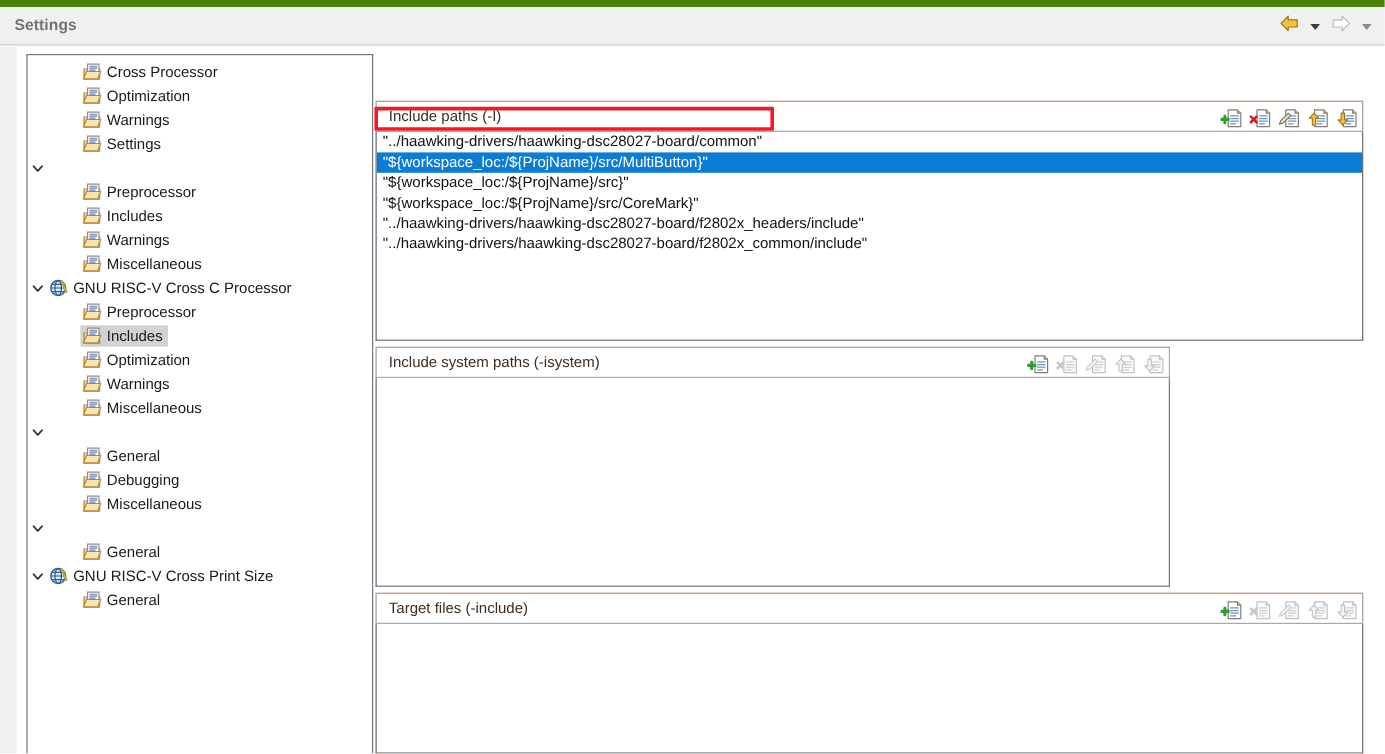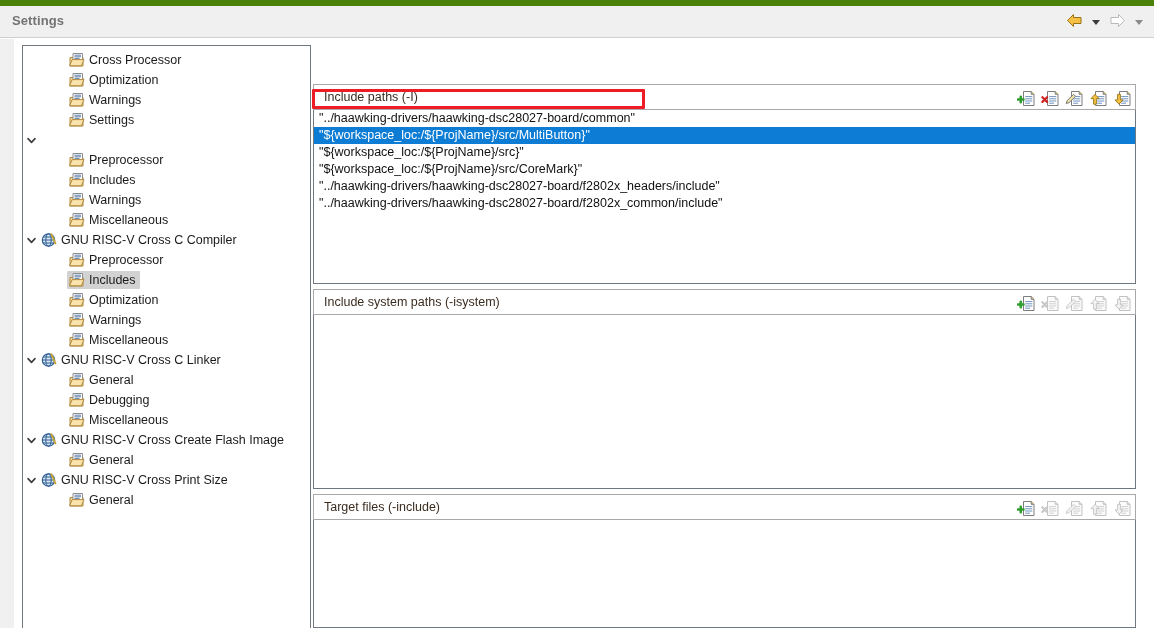--- a/index.html
+++ b/index.html
@@ -351,21 +351,21 @@
                 <path d="M2 3.6 L5.5 7.4 L9 3.6" fill="none" stroke="#3c3c3c" stroke-width="1.6" stroke-linecap="round" stroke-linejoin="round"></path>
               </svg>
             </span>
             <span class="tree-label-wrap">
               <span class="tree-icon"><svg width="17" height="16" viewBox="0 0 17 16">
                   <circle cx="8.5" cy="8" r="6.2" fill="#dbeaf6" stroke="#2f5c92" stroke-width="1.2"></circle>
                   <ellipse cx="8.5" cy="8" rx="2.7" ry="6.2" fill="none" stroke="#2f5c92" stroke-width="1"></ellipse>
                   <path d="M2.4 8 L14.6 8 M3.3 5 L13.7 5 M3.3 11 L13.7 11" stroke="#2f5c92" stroke-width="1"></path>
                   <path d="M11.5 2.3 L15.4 11.3" stroke="#c7a33a" stroke-width="2" stroke-linecap="round"></path>
                 </svg></span>
-              <span class="tree-text">GNU RISC-V Cross C Compiler</span>
+              <span class="tree-text">GNU RISC-V Cross C Processor</span>
             </span>
           </div>
           <div class="tree-row">
             <span style="display:inline-block;width:16px;flex:0 0 16px;"></span>
             <span style="display:inline-block;width:28px;flex:0 0 28px;"></span>
             <span class="tree-label-wrap">
               <span class="tree-icon"><svg width="17" height="16" viewBox="0 0 17 16">
                   <path d="M2 5.5 L2 14 L15 14 L15 5.5 Z" fill="#f6d9a0" stroke="#b08a3c" stroke-width="1"></path>
                   <path d="M5 1.5 L14.5 1.5 L14.5 9 L5 9 Z" fill="#ffffff" stroke="#8d8d8d" stroke-width="1"></path>
                   <path d="M6.5 3.2 L13 3.2 M6.5 4.8 L13 4.8 M6.5 6.4 L11.5 6.4" stroke="#5f7fa8" stroke-width="1"></path>
@@ -425,29 +425,20 @@
                 </svg></span>
               <span class="tree-text">Miscellaneous</span>
             </span>
           </div>
           <div class="tree-row">
             <span class="twisty">
               <svg width="11" height="11" viewBox="0 0 11 11">
                 <path d="M2 3.6 L5.5 7.4 L9 3.6" fill="none" stroke="#3c3c3c" stroke-width="1.6" stroke-linecap="round" stroke-linejoin="round"></path>
               </svg>
             </span>
-            <span class="tree-label-wrap">
-              <span class="tree-icon"><svg width="17" height="16" viewBox="0 0 17 16">
-                  <circle cx="8.5" cy="8" r="6.2" fill="#dbeaf6" stroke="#2f5c92" stroke-width="1.2"></circle>
-                  <ellipse cx="8.5" cy="8" rx="2.7" ry="6.2" fill="none" stroke="#2f5c92" stroke-width="1"></ellipse>
-                  <path d="M2.4 8 L14.6 8 M3.3 5 L13.7 5 M3.3 11 L13.7 11" stroke="#2f5c92" stroke-width="1"></path>
-                  <path d="M11.5 2.3 L15.4 11.3" stroke="#c7a33a" stroke-width="2" stroke-linecap="round"></path>
-                </svg></span>
-              <span class="tree-text">GNU RISC-V Cross C Linker</span>
-            </span>
           </div>
           <div class="tree-row">
             <span style="display:inline-block;width:16px;flex:0 0 16px;"></span>
             <span style="display:inline-block;width:28px;flex:0 0 28px;"></span>
             <span class="tree-label-wrap">
               <span class="tree-icon"><svg width="17" height="16" viewBox="0 0 17 16">
                   <path d="M2 5.5 L2 14 L15 14 L15 5.5 Z" fill="#f6d9a0" stroke="#b08a3c" stroke-width="1"></path>
                   <path d="M5 1.5 L14.5 1.5 L14.5 9 L5 9 Z" fill="#ffffff" stroke="#8d8d8d" stroke-width="1"></path>
                   <path d="M6.5 3.2 L13 3.2 M6.5 4.8 L13 4.8 M6.5 6.4 L11.5 6.4" stroke="#5f7fa8" stroke-width="1"></path>
                   <path d="M1.5 13.8 L4.2 7.6 L16 7.6 L13.3 13.8 Z" fill="#fbe3ad" stroke="#b08a3c" stroke-width="1" stroke-linejoin="round"></path>
@@ -479,29 +470,20 @@
                   <path d="M1.5 13.8 L4.2 7.6 L16 7.6 L13.3 13.8 Z" fill="#fbe3ad" stroke="#b08a3c" stroke-width="1" stroke-linejoin="round"></path>
                 </svg></span>
               <span class="tree-text">Miscellaneous</span>
             </span>
           </div>
           <div class="tree-row">
             <span class="twisty">
               <svg width="11" height="11" viewBox="0 0 11 11">
                 <path d="M2 3.6 L5.5 7.4 L9 3.6" fill="none" stroke="#3c3c3c" stroke-width="1.6" stroke-linecap="round" stroke-linejoin="round"></path>
               </svg>
-            </span>
-            <span class="tree-label-wrap">
-              <span class="tree-icon"><svg width="17" height="16" viewBox="0 0 17 16">
-                  <circle cx="8.5" cy="8" r="6.2" fill="#dbeaf6" stroke="#2f5c92" stroke-width="1.2"></circle>
-                  <ellipse cx="8.5" cy="8" rx="2.7" ry="6.2" fill="none" stroke="#2f5c92" stroke-width="1"></ellipse>
-                  <path d="M2.4 8 L14.6 8 M3.3 5 L13.7 5 M3.3 11 L13.7 11" stroke="#2f5c92" stroke-width="1"></path>
-                  <path d="M11.5 2.3 L15.4 11.3" stroke="#c7a33a" stroke-width="2" stroke-linecap="round"></path>
-                </svg></span>
-              <span class="tree-text">GNU RISC-V Cross Create Flash Image</span>
             </span>
           </div>
           <div class="tree-row">
             <span style="display:inline-block;width:16px;flex:0 0 16px;"></span>
             <span style="display:inline-block;width:28px;flex:0 0 28px;"></span>
             <span class="tree-label-wrap">
               <span class="tree-icon"><svg width="17" height="16" viewBox="0 0 17 16">
                   <path d="M2 5.5 L2 14 L15 14 L15 5.5 Z" fill="#f6d9a0" stroke="#b08a3c" stroke-width="1"></path>
                   <path d="M5 1.5 L14.5 1.5 L14.5 9 L5 9 Z" fill="#ffffff" stroke="#8d8d8d" stroke-width="1"></path>
                   <path d="M6.5 3.2 L13 3.2 M6.5 4.8 L13 4.8 M6.5 6.4 L11.5 6.4" stroke="#5f7fa8" stroke-width="1"></path>
@@ -601,21 +583,21 @@
           </div>
           <div class="group-list" style="height: 174px;">
             <div class="path-row">"../haawking-drivers/haawking-dsc28027-board/common"</div>
             <div class="path-row selected">"${workspace_loc:/${ProjName}/src/MultiButton}"</div>
             <div class="path-row">"${workspace_loc:/${ProjName}/src}"</div>
             <div class="path-row">"${workspace_loc:/${ProjName}/src/CoreMark}"</div>
             <div class="path-row">"../haawking-drivers/haawking-dsc28027-board/f2802x_headers/include"</div>
             <div class="path-row">"../haawking-drivers/haawking-dsc28027-board/f2802x_common/include"</div>
           </div>
         </div>
-        <div class="group" style="left: 313px; top: 250px; width: 823px; height: 200px;">
+        <div class="group" style="left: 313px; top: 250px; width: 662px; height: 200px;">
           <div class="group-header">
             <span class="group-title">Include system paths (-isystem)</span>
             <div class="group-toolbar">
               <div class="tb-btn" title="Add">
                 <svg width="19" height="17" viewBox="0 0 19 17">
                   <path d="M6.5 1.5 L14.2 1.5 L17 4.3 L17 15.5 L6.5 15.5 Z" fill="#ffffff" stroke="#7d7d7d" stroke-width="1" stroke-linejoin="round"></path>
                   <path d="M14.2 1.5 L14.2 4.3 L17 4.3" fill="#f0c96a" stroke="#7d7d7d" stroke-width="1" stroke-linejoin="round"></path>
                   <path d="M8.2 6.6 L15.3 6.6 M8.2 8.8 L15.3 8.8 M8.2 11 L15.3 11 M8.2 13.2 L13 13.2" stroke="#6f92bd" stroke-width="1"></path>
                   <g transform="translate(0,2)">
                     <path d="M1 7.5 L6.5 7.5 M3.75 4.8 L3.75 10.2" stroke="#2f9e2f" stroke-width="2.6" stroke-linecap="round"></path>

